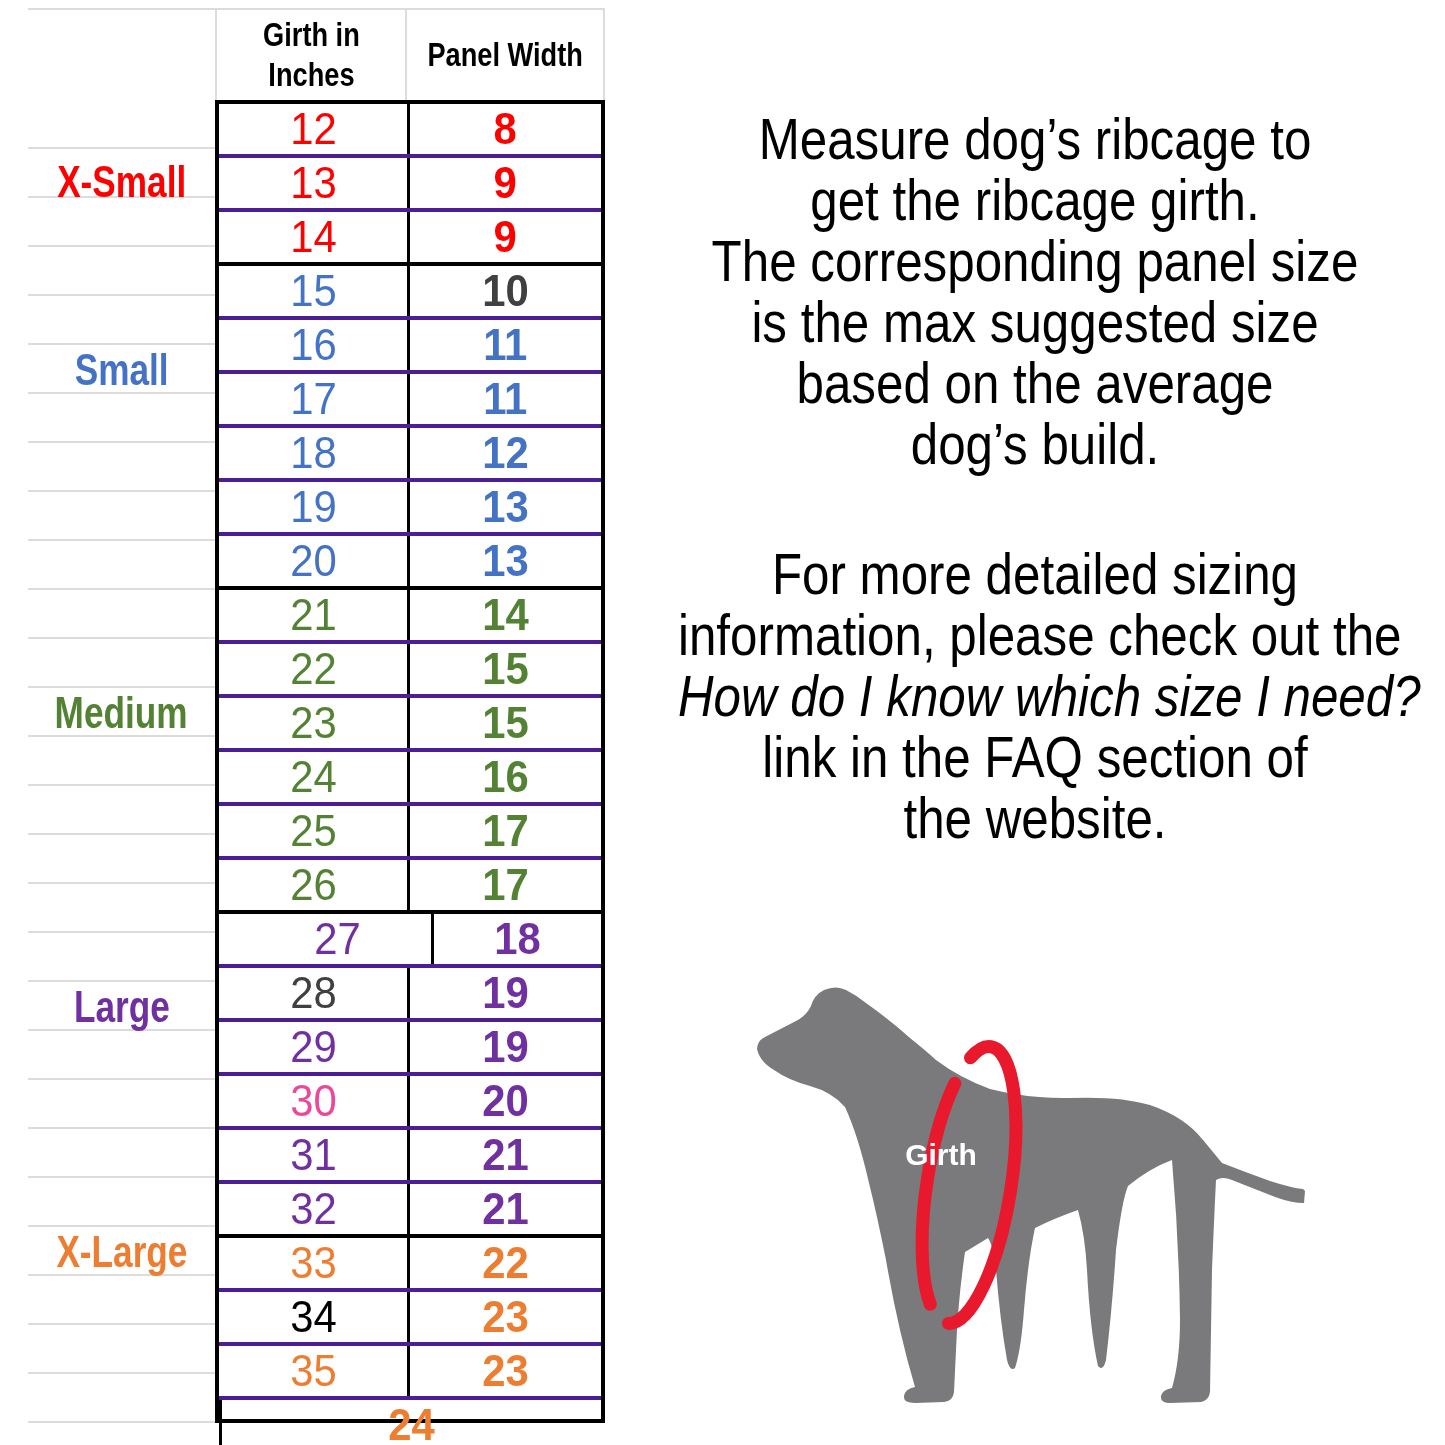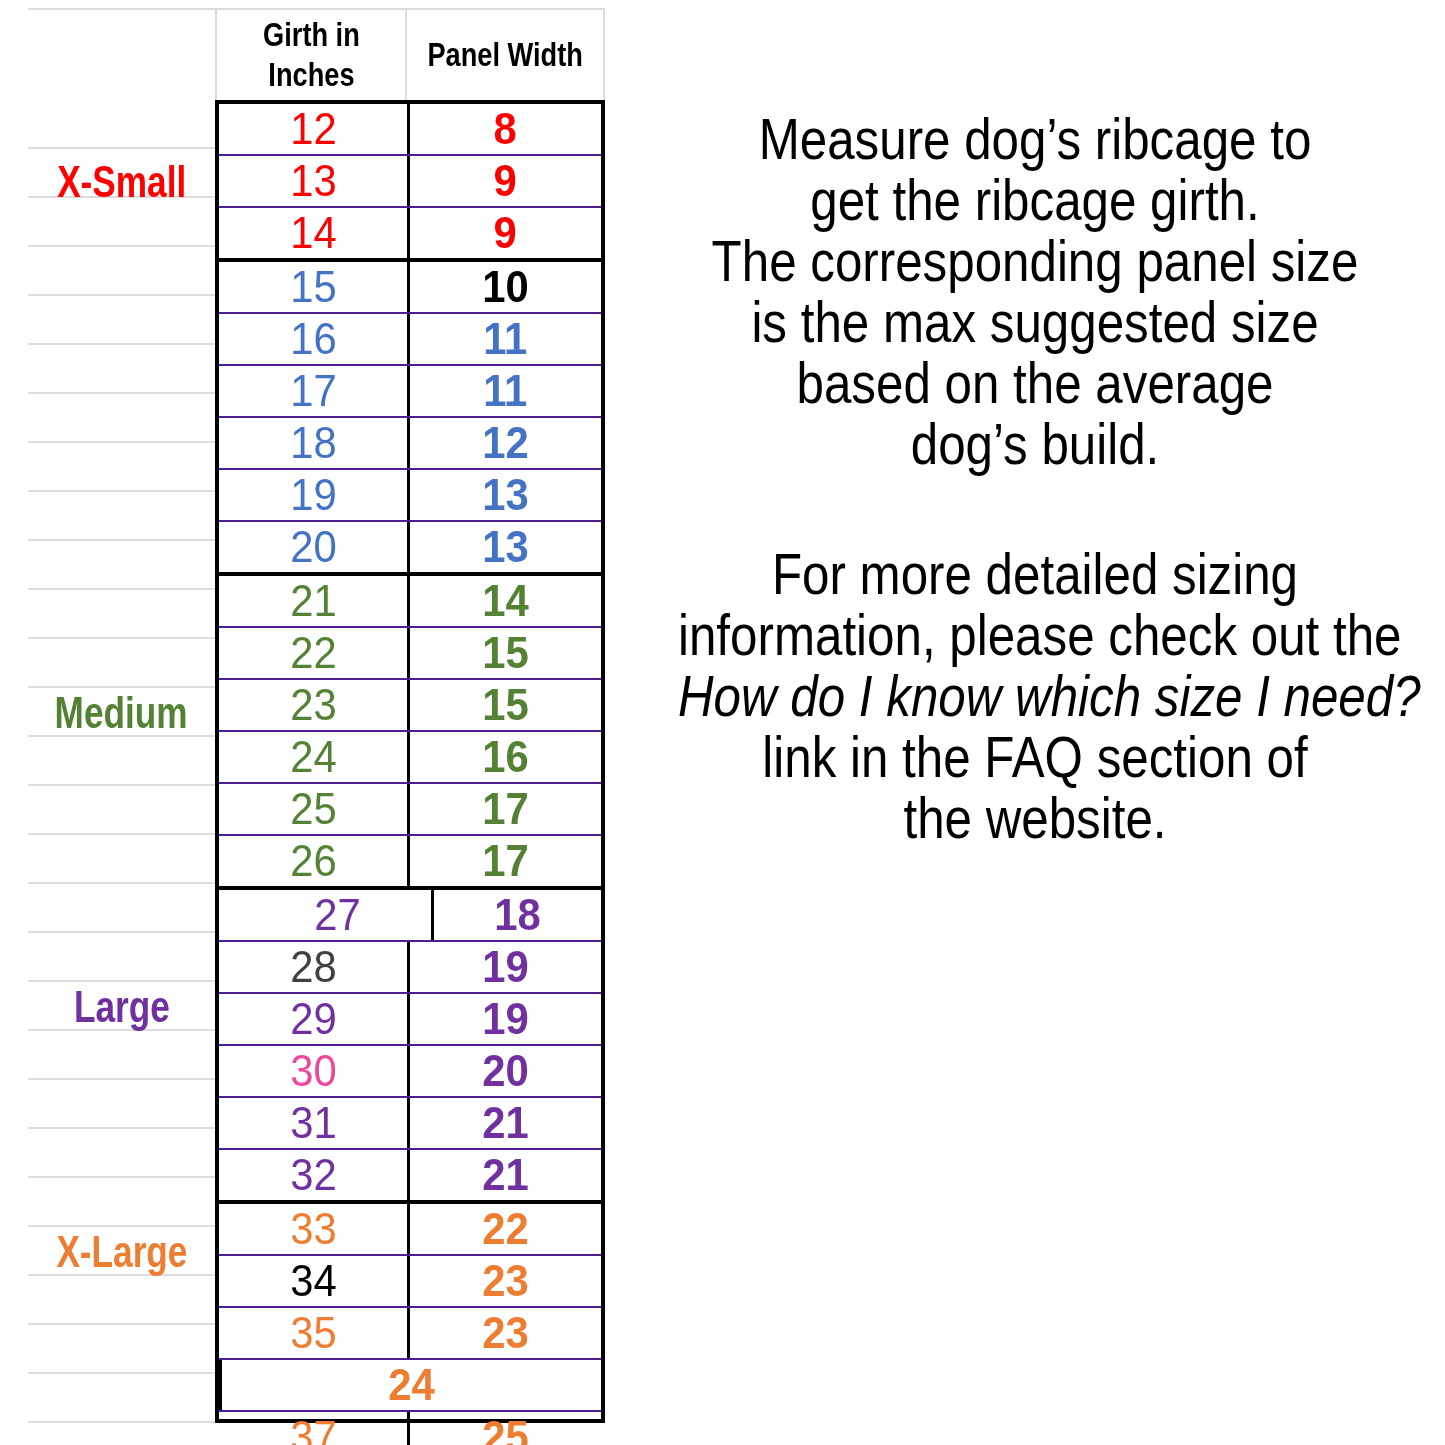--- a/index.html
+++ b/index.html
@@ -24,21 +24,21 @@
   .hdr-girth{left:215px;width:192px;border-left:2px solid #dcdcdc;border-right:2px solid #dcdcdc;}
   .hdr-panel{left:407px;width:198px;border-right:2px solid #dcdcdc;}
   .hdr .cond{display:inline-block;transform:scaleX(0.80);white-space:nowrap;}
   
   .size-table{
     position:absolute;left:215px;top:100px;width:390px;height:1323px;box-sizing:border-box;
     border:4px solid #000;display:flex;flex-direction:column;background:#fff;
   }
   .tgroup{display:flex;flex-direction:column;border-bottom:4px solid #000;}
   .tgroup:last-child{border-bottom:none;}
-  .trow{display:flex;flex:1;border-bottom:2px solid #4c1d95;}
+  .trow{display:flex;flex:1;border-bottom:4px solid #4c1d95;}
   .trow:last-child{border-bottom:none;}
   .tcell{display:flex;align-items:center;justify-content:center;font-size:44px;box-sizing:border-box;}
   .tcell .num{display:inline-block;transform:scaleX(0.95);}
   .cell-girth{width:188px;}
   .cell-panel{flex:1;border-left:3px solid #000;font-weight:bold;}
   
   .info-text{position:absolute;left:615px;top:108px;width:840px;text-align:center;font-size:58px;line-height:61px;}
   .para{transform:scaleX(0.85);transform-origin:50% 50%;}
   .para1{margin-bottom:69px;}
   .line{white-space:nowrap;}
@@ -59,20 +59,21 @@
       <span>Girth in</span><br>
       <span>Inches</span>
     </span>
   </div>
   <div class="hdr hdr-panel">
     <span class="cond">Panel Width</span>
   </div>
 
   <div class="label-col" id="label-col">
       <div class="size-label" style="top: 73.5px; color: rgb(255, 0, 0); margin-top: 8px;"><span class="cond">X-Small</span></div>
+      <div class="size-label" style="top: 269.5px; color: rgb(68, 114, 196);"><span class="cond">Small</span></div>
       <div class="size-label" style="top: 612.5px; color: rgb(84, 130, 53);"><span class="cond">Medium</span></div>
       <div class="size-label" style="top: 906.5px; color: rgb(112, 48, 160);"><span class="cond">Large</span></div>
       <div class="size-label" style="top: 1151.5px; color: rgb(237, 125, 49);"><span class="cond">X-Large</span></div>
     </div>
 
   <div class="size-table" id="size-table">
       <div class="tgroup" style="flex-grow: 3;">
         <div class="trow">
           <div class="tcell cell-girth" style="color: rgb(255, 0, 0);">
             <span class="num">12</span>
@@ -96,21 +97,21 @@
           <div class="tcell cell-panel" style="color: rgb(255, 0, 0);">
             <span class="num">9</span>
           </div>
         </div>
       </div>
       <div class="tgroup" style="flex-grow: 6;">
         <div class="trow">
           <div class="tcell cell-girth" style="color: rgb(68, 114, 196);">
             <span class="num">15</span>
           </div>
-          <div class="tcell cell-panel" style="color: #000000;">
+          <div class="tcell cell-panel" style="color: #404040;">
             <span class="num">10</span>
           </div>
         </div>
         <div class="trow">
           <div class="tcell cell-girth" style="color: rgb(68, 114, 196);">
             <span class="num">16</span>
           </div>
           <div class="tcell cell-panel" style="color: rgb(68, 114, 196);">
             <span class="num">11</span>
           </div>
@@ -300,14 +301,75 @@
       </div>
     <div class="para para2" id="para2">
         <div class="line">For more detailed sizing</div>
         <div class="line">information, please check out the</div>
         <div class="line italic">How do I know which size I need?</div>
         <div class="line">link in the FAQ section of</div>
         <div class="line">the website.</div>
       </div>
   </div>
 
+  <div class="dog-wrap">
+    <svg width="575" height="425" viewBox="750 982 575 425" xmlns="http://www.w3.org/2000/svg">
+      <path id="dog-path" stroke="none" d="M 757 1049
+           Q 757 1041 765 1037
+           L 796 1021
+           Q 806 1016 811 1006
+           Q 814 995 824 990
+           Q 836 985 846 990
+           Q 856 995 866 1003
+           Q 890 1020 910 1038
+           Q 925 1050 936 1060
+           Q 960 1078 990 1089
+           Q 1030 1099 1070 1098
+           Q 1120 1096 1150 1105
+           Q 1185 1117 1203 1140
+           Q 1213 1152 1222 1163
+           Q 1245 1172 1270 1181
+           Q 1292 1188 1303 1189
+           L 1305 1191
+           L 1304 1203
+           Q 1292 1203 1278 1198
+           Q 1252 1188 1232 1180
+           Q 1222 1176 1216 1180
+           Q 1214 1220 1212 1270
+           L 1210 1392
+           Q 1209 1400 1201 1402
+           L 1170 1403
+           Q 1160 1403 1161 1396
+           Q 1162 1390 1172 1388
+           Q 1180 1360 1180 1320
+           Q 1179 1240 1172 1160
+           Q 1150 1168 1128 1186
+           Q 1122 1200 1116 1250
+           Q 1112 1310 1106 1360
+           Q 1103 1372 1098 1366
+           Q 1090 1330 1087 1270
+           Q 1085 1235 1078 1210
+           Q 1055 1218 1035 1228
+           Q 1028 1260 1024 1310
+           Q 1021 1350 1015 1368
+           Q 1010 1372 1007 1360
+           Q 1000 1320 996 1270
+           Q 993 1245 988 1238
+           Q 975 1246 965 1252
+           Q 958 1300 956 1350
+           L 954 1392
+           Q 953 1401 944 1402
+           L 915 1403
+           Q 903 1403 904 1396
+           Q 905 1389 915 1387
+           Q 898 1330 886 1260
+           Q 877 1215 869 1183
+           Q 858 1135 845 1107
+           Q 832 1092 810 1086
+           Q 788 1080 774 1070
+           Q 760 1062 757 1049
+           Z" fill="#7a7a7c"></path>
+      <ellipse id="girth-ring" cx="969" cy="1185" rx="42" ry="140" fill="none" stroke-width="13" stroke-linecap="round" stroke-dasharray="330 28 226 30" stroke-dashoffset="178" transform="rotate(9 969 1185)" stroke="#e8192c"></ellipse>
+      <text class="girth-text" x="941" y="1165" text-anchor="middle">Girth</text>
+    </svg>
+  </div>
 
 </div>
 
 </body></html>

